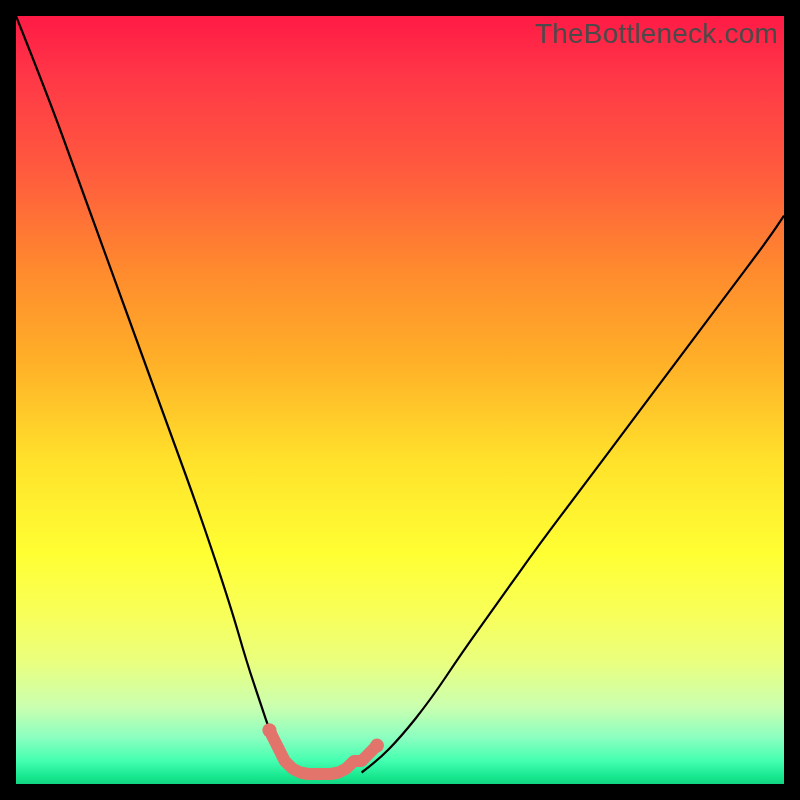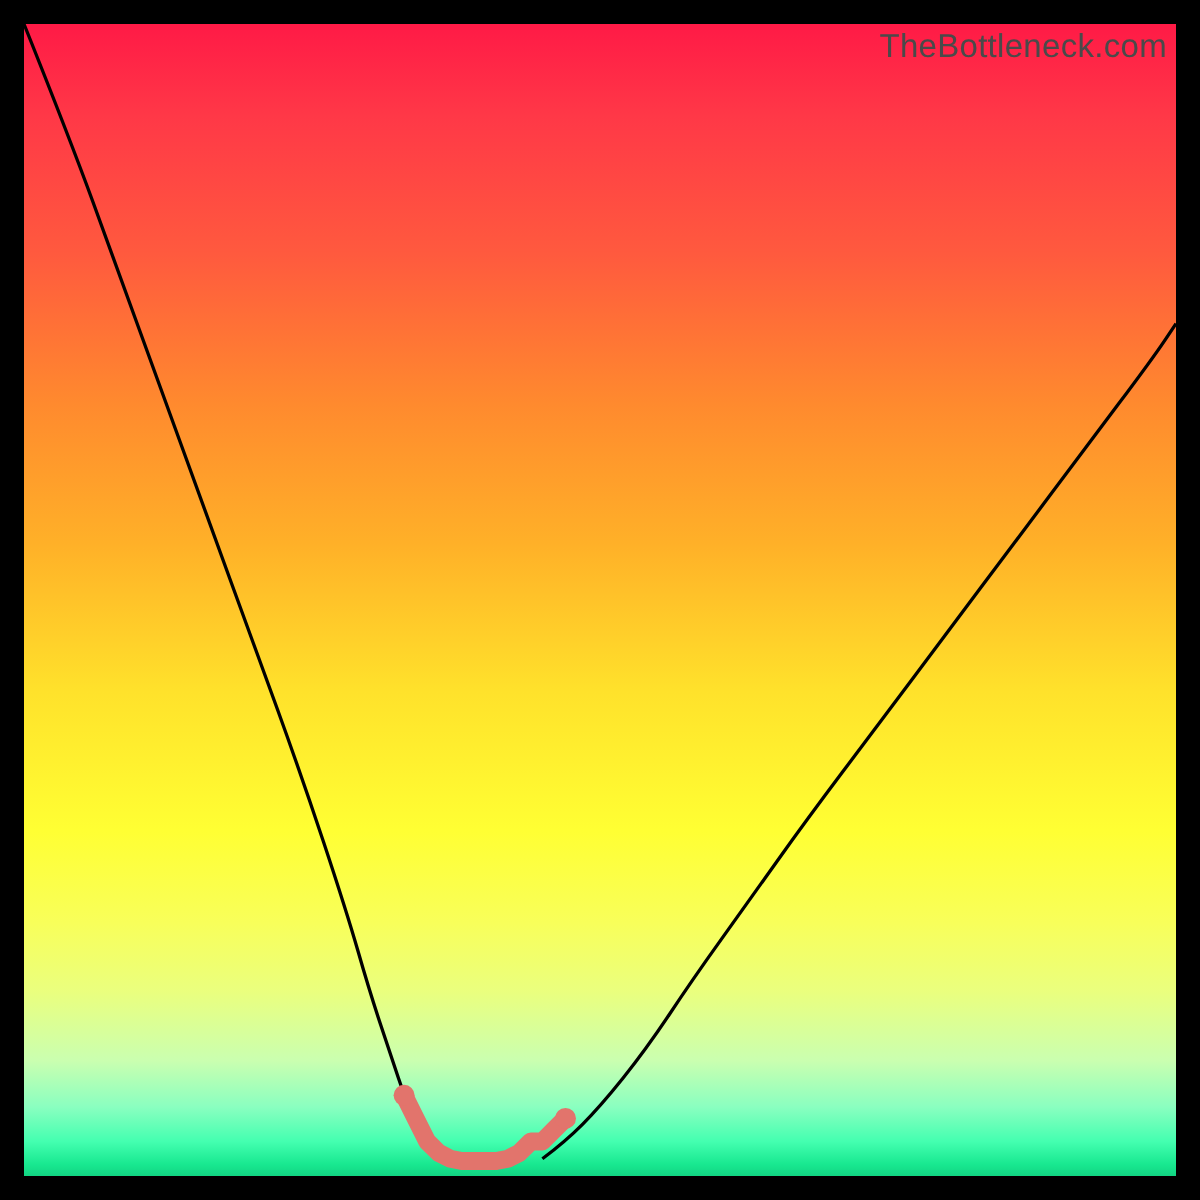--- a/index.html
+++ b/index.html
@@ -39,21 +39,21 @@
       #44ffb0 97%,
       #18e890 99%,
       #12d482 100%
     );
   }
   .watermark {
     position: absolute;
     top: 2px;
     right: 6px;
     color: #4a4a4a;
-    font-size: 22px;
+    font-size: 28px;
     font-weight: 500;
     letter-spacing: 0.2px;
     pointer-events: none;
   }
   svg.curves {
     position: absolute;
     left: 0;
     top: 0;
     width: 768px;
     height: 768px;

